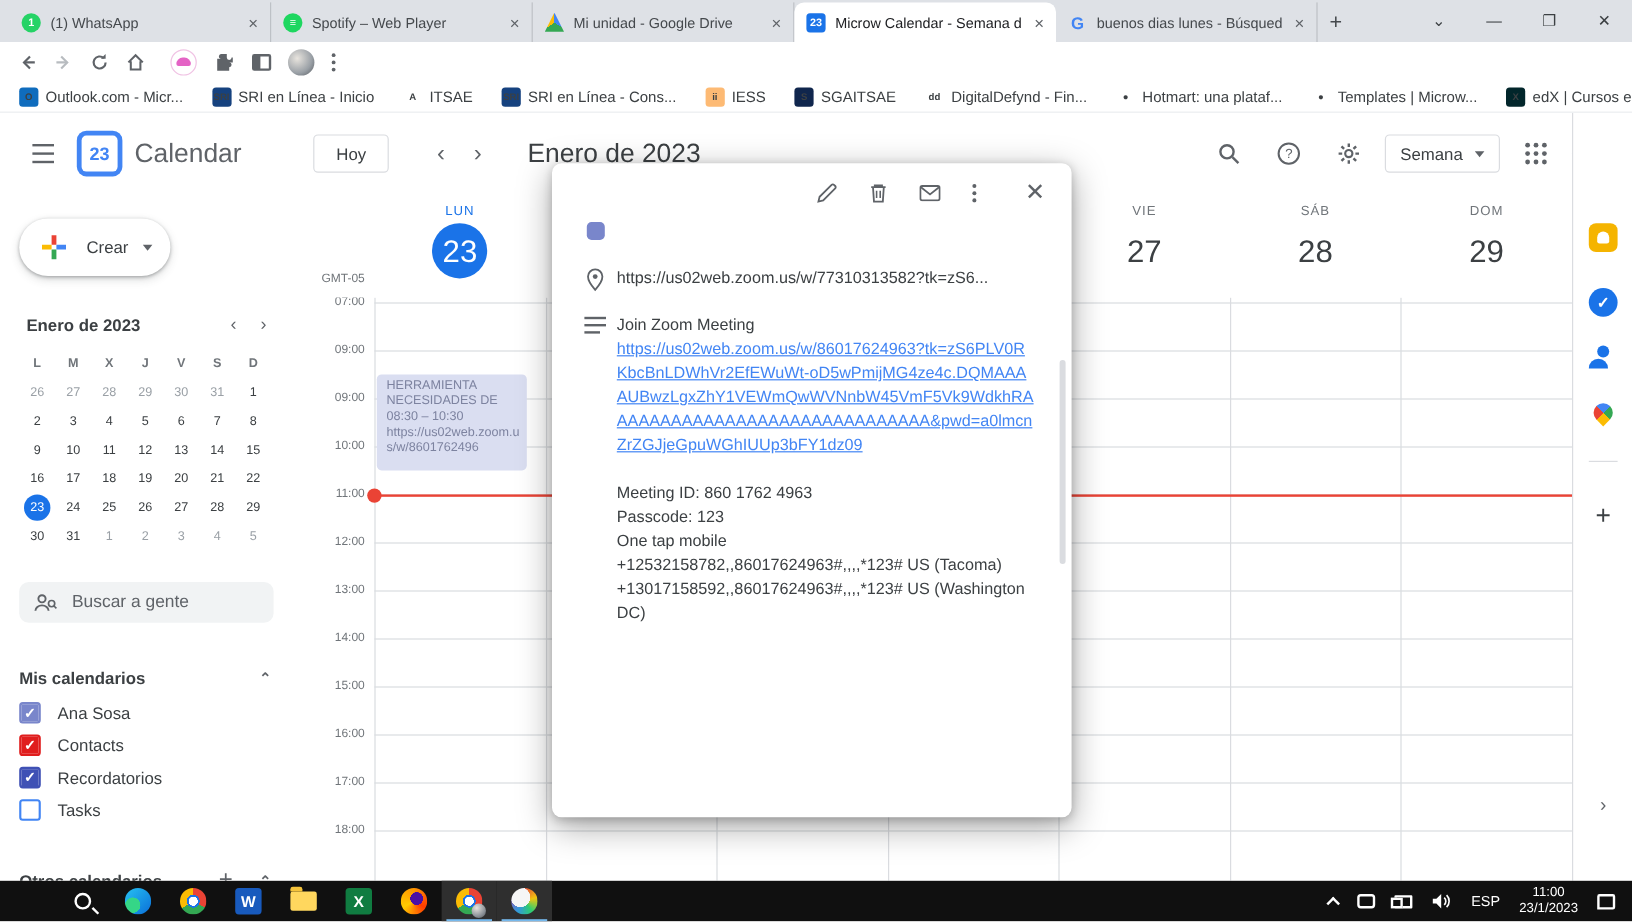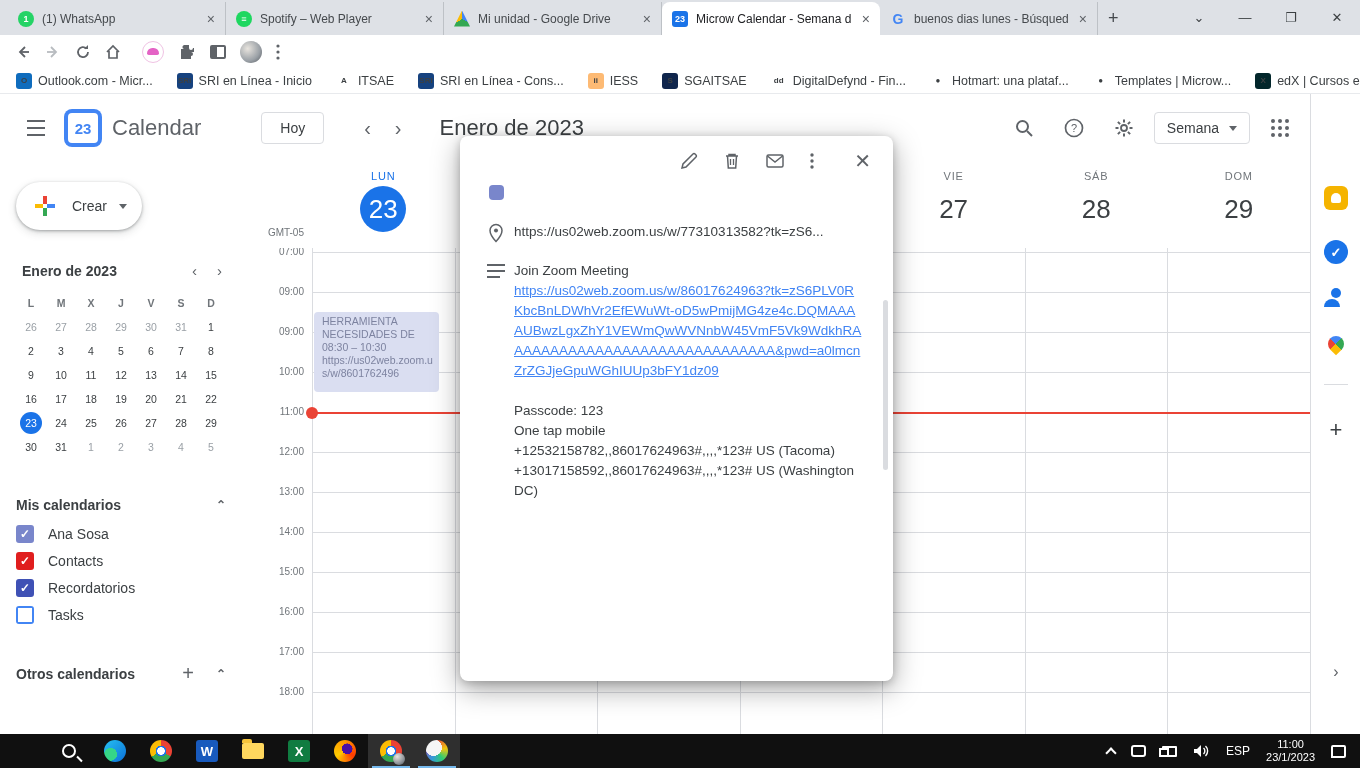--- a/index.html
+++ b/index.html
@@ -417,20 +417,29 @@
             <span class="mc-cell">30</span>
             <span class="mc-cell">31</span>
             <span class="mc-cell muted">1</span>
             <span class="mc-cell muted">2</span>
             <span class="mc-cell muted">3</span>
             <span class="mc-cell muted">4</span>
             <span class="mc-cell muted">5</span>
           </div>
       </div>
 
+      <div class="people-search">
+        <svg width="20" height="16" viewBox="0 0 20 16">
+            <circle cx="7" cy="5" r="3" stroke="#5f6368" stroke-width="1.6" fill="none"></circle>
+            <path d="M1.5 15 a5.5 4.5 0 0 1 11 0" stroke="#5f6368" stroke-width="1.6" fill="none"></path>
+            <circle cx="15" cy="9" r="2.6" stroke="#5f6368" stroke-width="1.4" fill="none"></circle>
+            <path d="M17 11 L19 13" stroke="#5f6368" stroke-width="1.4"></path>
+          </svg>
+        <span>Buscar a gente</span>
+      </div>
 
       <div class="cal-section">
         <div class="cal-sec-head">
           <span>Mis calendarios</span>
           <span class="chev">⌃</span>
         </div>
         <div class="cal-list">
             <div class="cal-item">
             <span class="cbox" style="border-color: rgb(121, 134, 203);">
                 <span style="width: 100%; height: 100%; display: flex; align-items: center; justify-content: center; background: rgb(121, 134, 203);">✓</span>
@@ -644,20 +653,21 @@
         <span class="p-ic">
           <span class="desc-lines">
               <i></i>
               <i></i>
               <i style="width:13px"></i>
             </span>
         </span>
         <div class="p-main desc">
           <div>Join Zoom Meeting</div>
           <div class="blk"><a>https://us02web.zoom.us/w/86017624963?tk=zS6PLV0RKbcBnLDWhVr2EfEWuWt-oD5wPmijMG4ze4c.DQMAAAAUBwzLgxZhY1VEWmQwWVNnbW45VmF5Vk9WdkhRAAAAAAAAAAAAAAAAAAAAAAAAAAAAAA&amp;pwd=a0lmcnZrZGJjeGpuWGhIUUp3bFY1dz09</a></div>
+          <div>Meeting ID: 860 1762 4963</div>
           <div>Passcode: 123</div>
           <div>One tap mobile</div>
           <div>+12532158782,,86017624963#,,,,*123# US (Tacoma)</div>
           <div>+13017158592,,86017624963#,,,,*123# US (Washington DC)</div>
         </div>
       </div>
       <span class="pop-scroll"></span>
     </div>
   </div>
 

